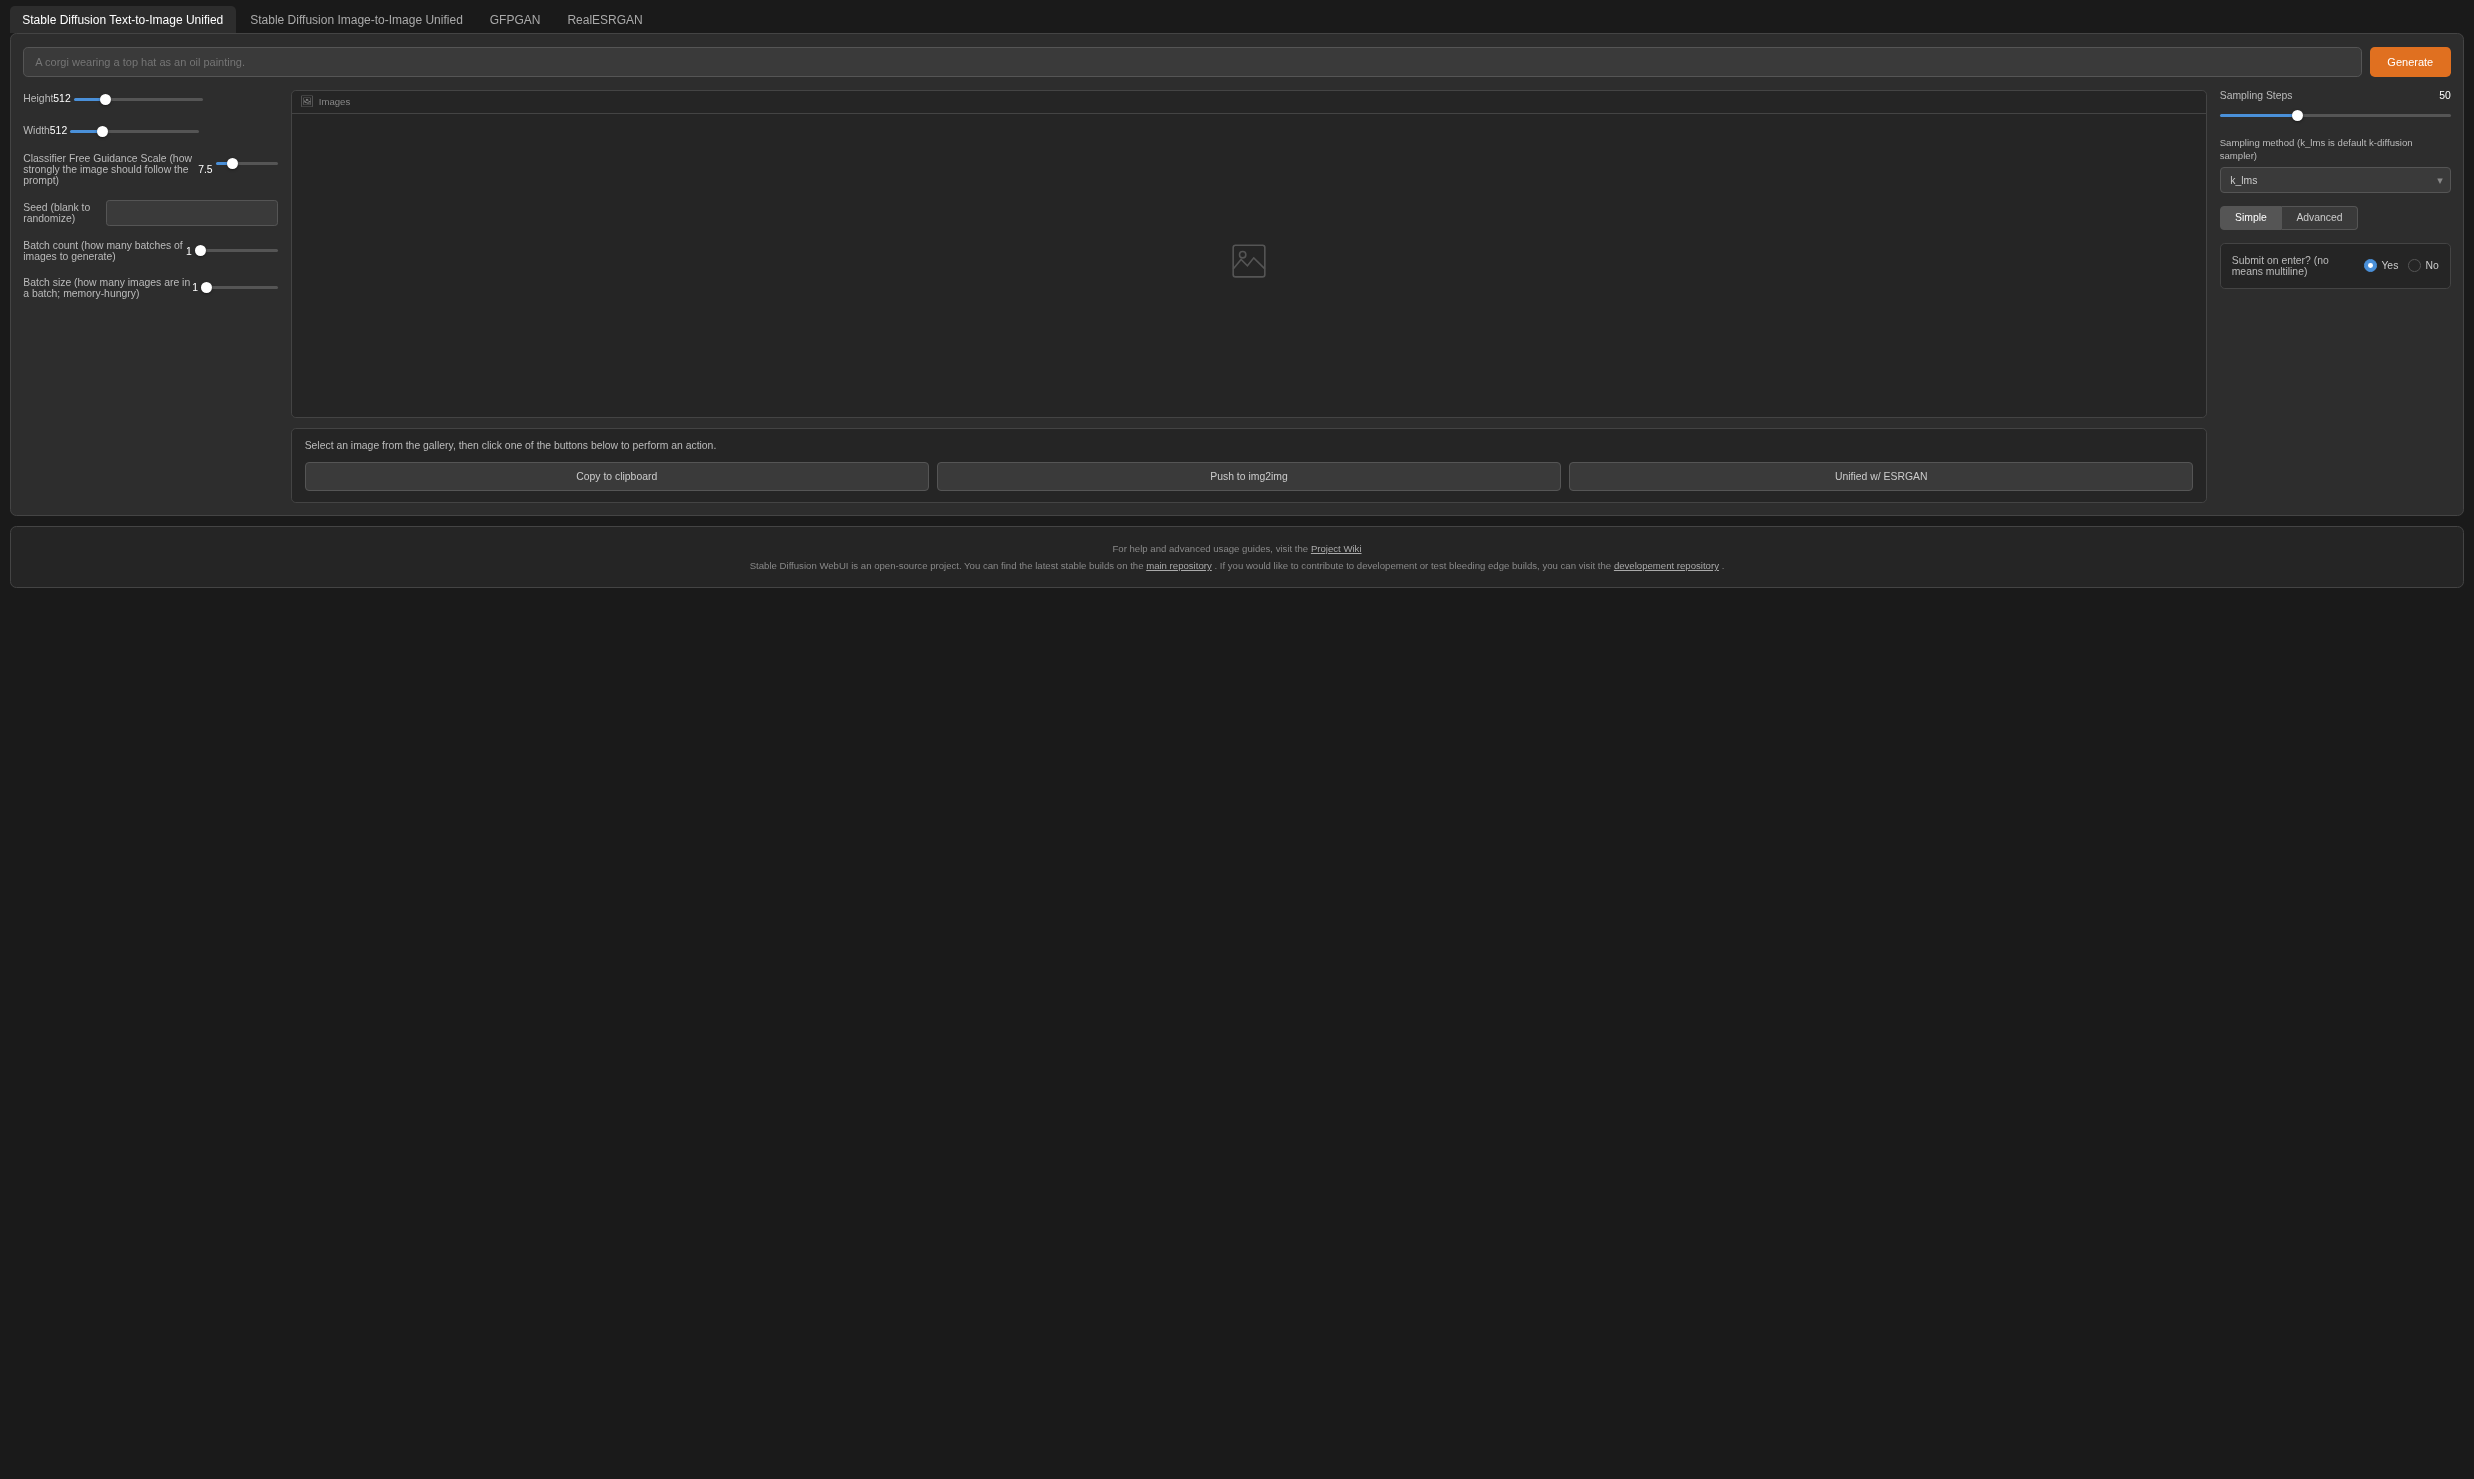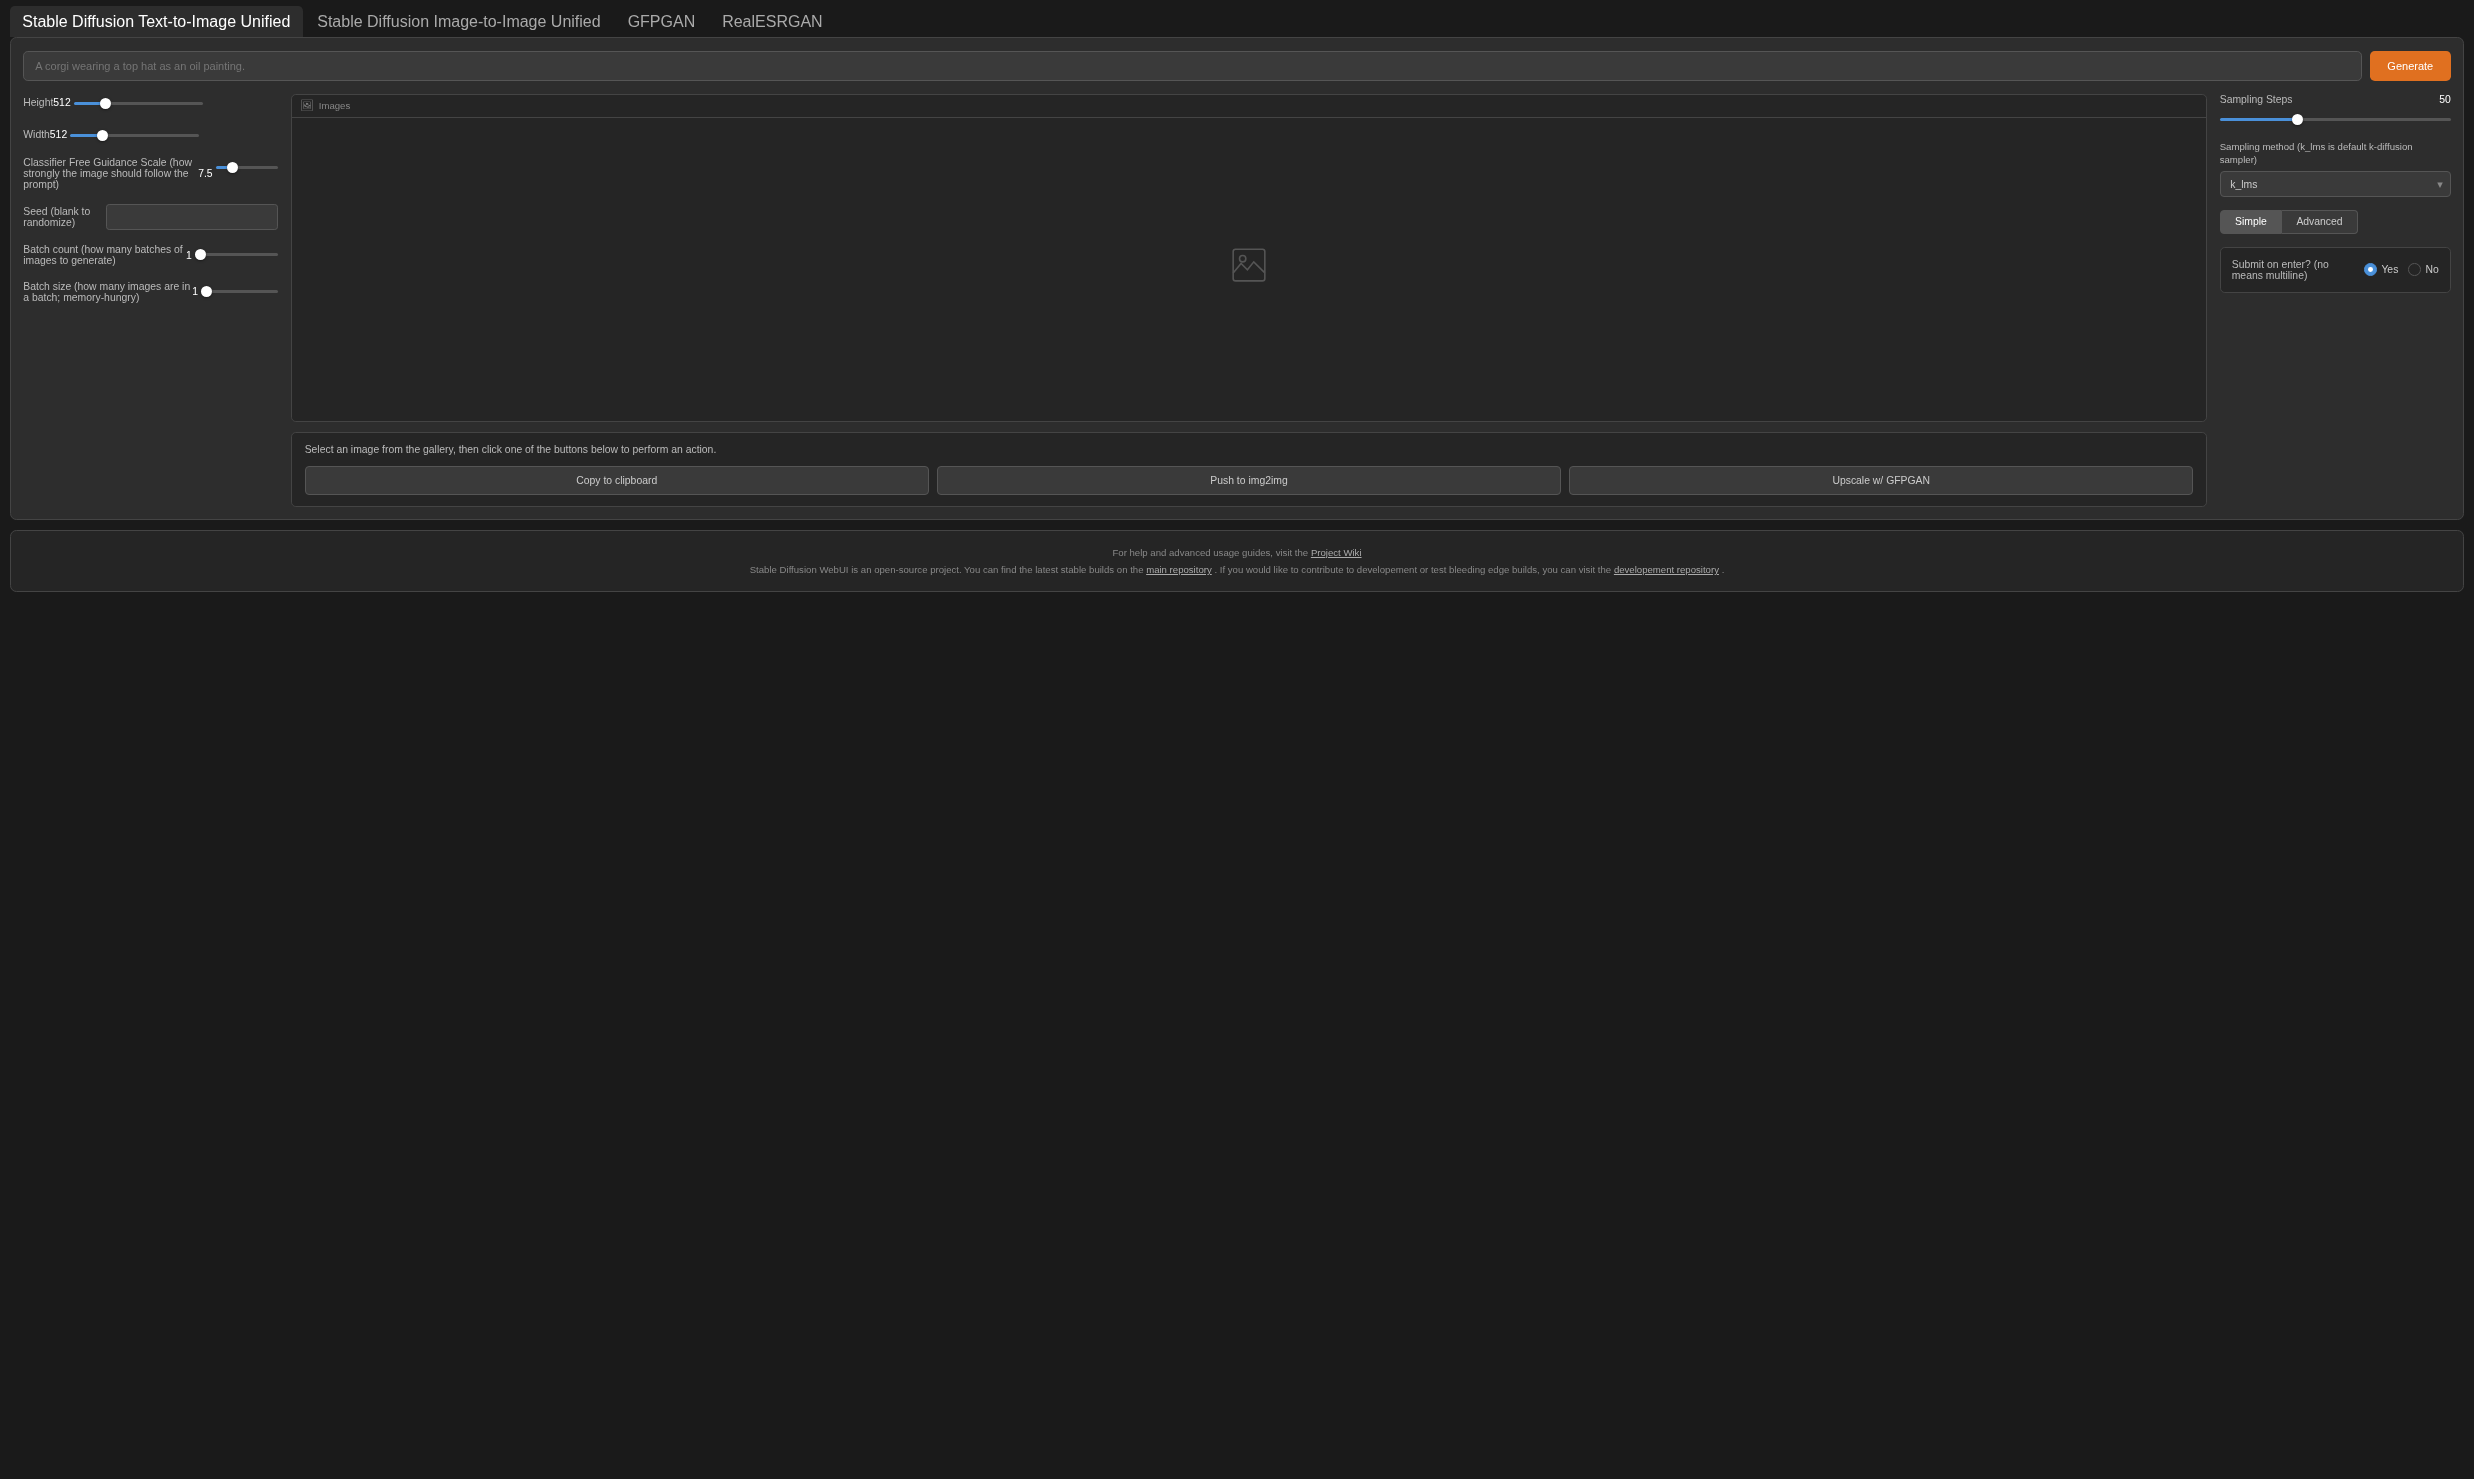--- a/index.html
+++ b/index.html
@@ -17,21 +17,21 @@
       align-items: center;
       gap: 1.6px;
       padding: 6.4px 9.6px 0;
       background: #1a1a1a;
     }
     .tab {
       padding: 6.4px 12.7px;
       border-radius: 4.8px 4.8px 0 0;
       cursor: pointer;
       color: #aaa;
-      font-size: 16px;
+      font-size: 12px;
       background: transparent;
       border: none;
       transition: background 0.15s;
     }
     .tab.active {
       background: #2d2d2d;
       color: #fff;
     }
 
     
@@ -431,21 +431,21 @@
           </div>
         </div>
       </div>
 
       <div class="action-area">
         <div class="action-content">
           <p class="action-desc">Select an image from the gallery, then click one of the buttons below to perform an action.</p>
           <div class="action-buttons">
             <button class="action-btn">Copy to clipboard</button>
             <button class="action-btn">Push to img2img</button>
-            <button class="action-btn">Upscale w/ GFPGAN</button>
+            <button class="action-btn">Unified w/ ESRGAN</button>
           </div>
         </div>
       </div>
 
     </div>
 
     <div class="right-panel">
 
       <div class="param-group sampling-steps-group">
         <div class="param-header">

